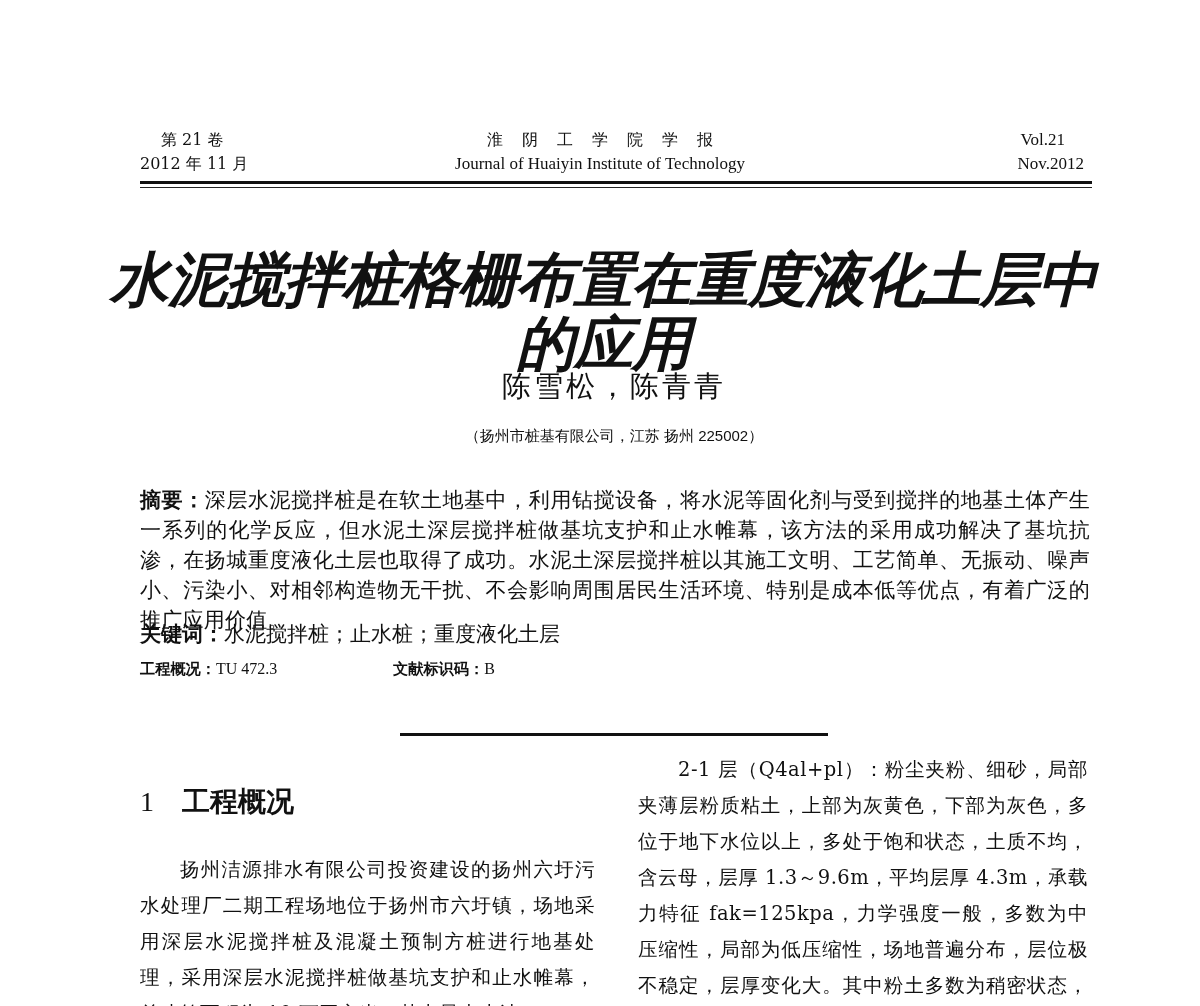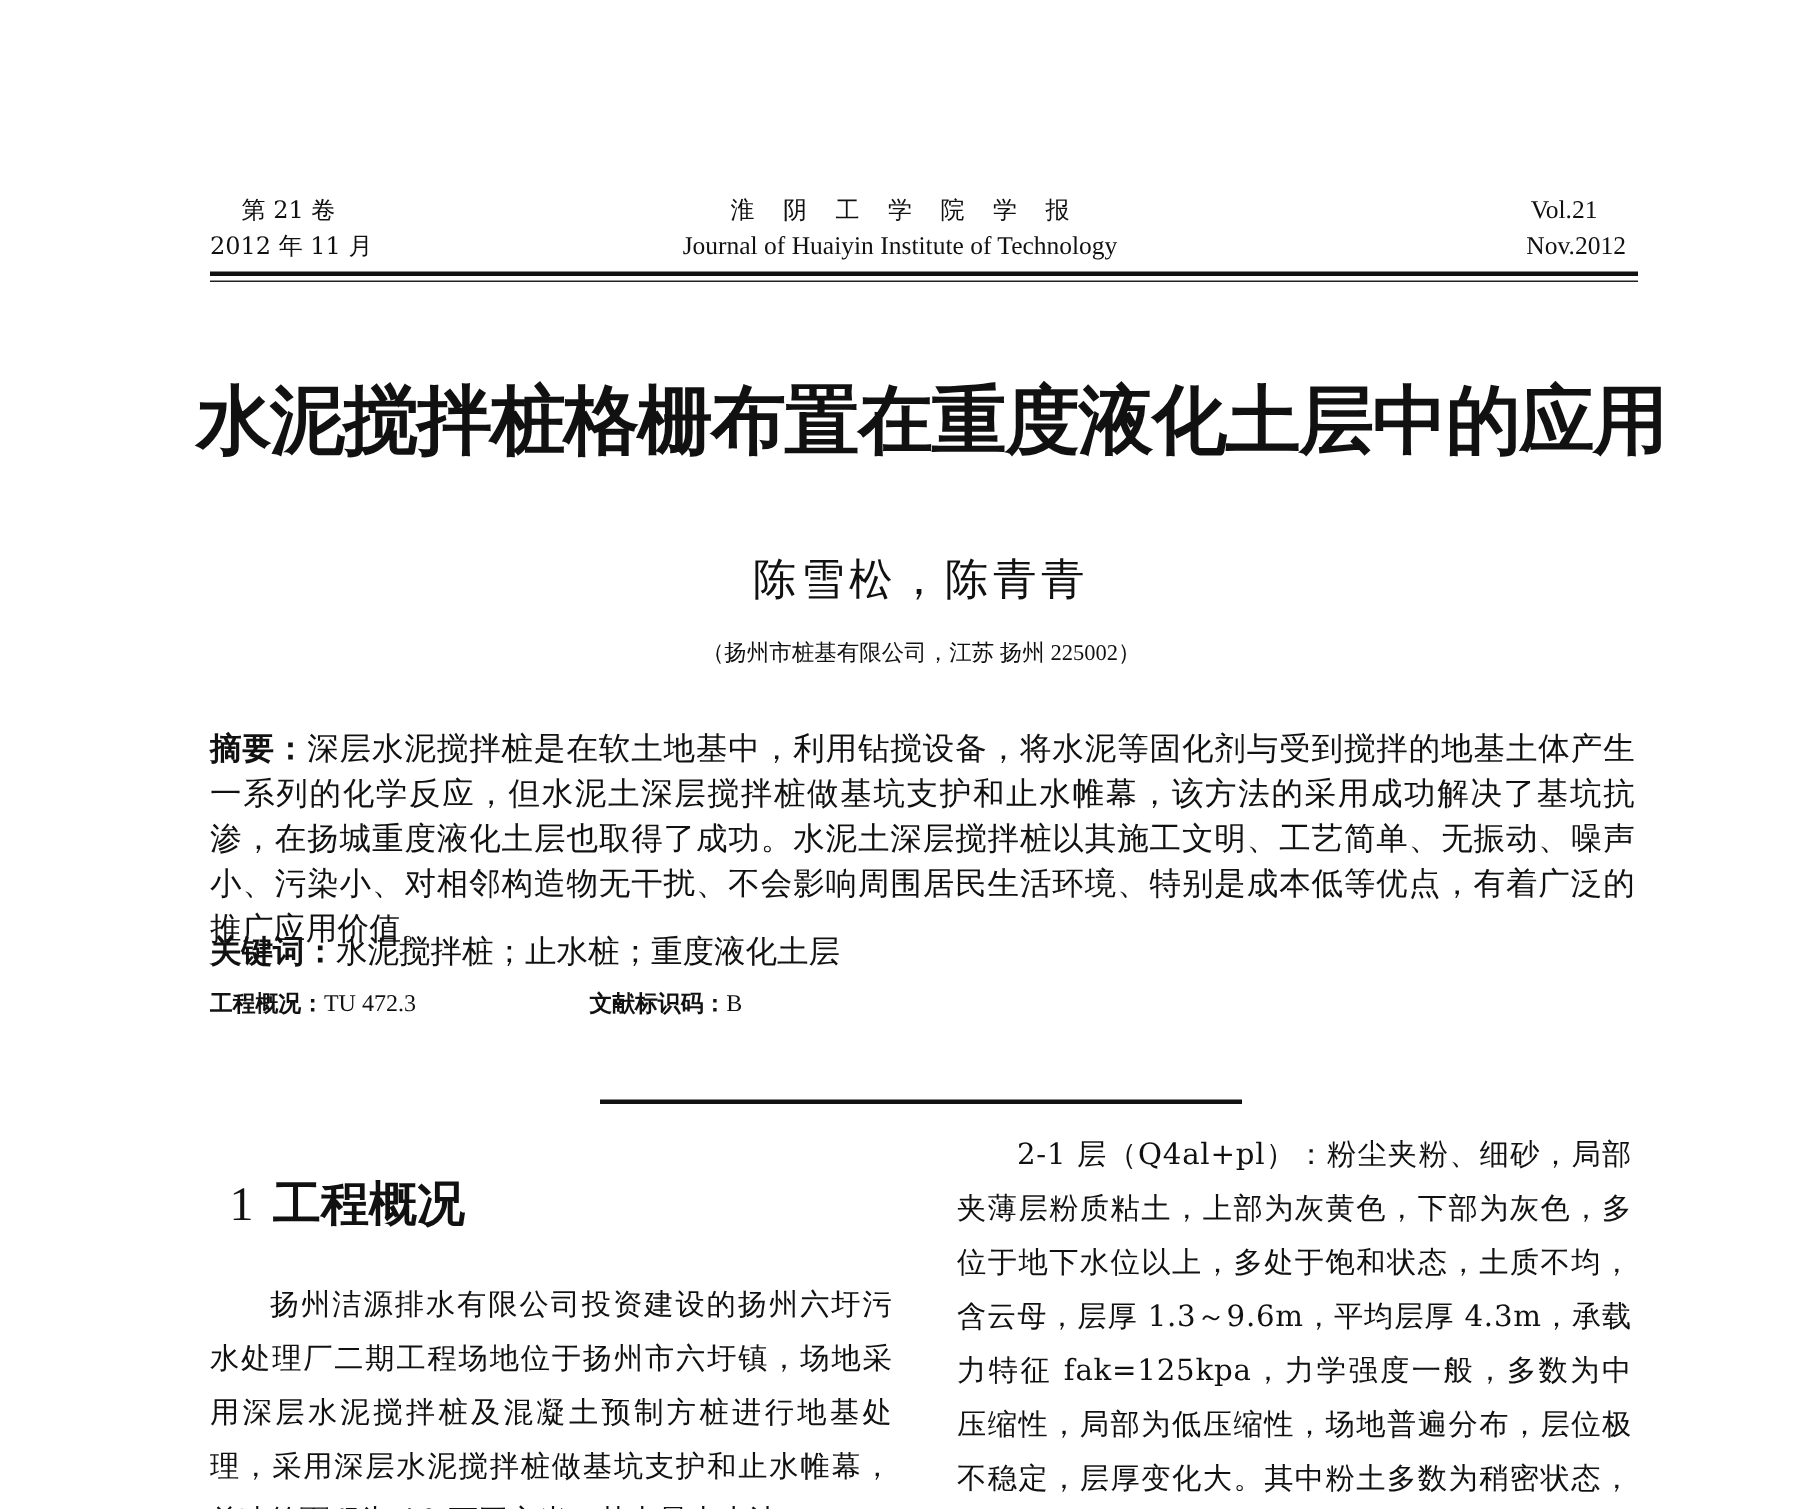--- a/index.html
+++ b/index.html
@@ -23,38 +23,39 @@
   .hdr-center { left: 380px; width: 440px; top: 128px; text-align: center; font-size: 16px; line-height: 24px; }
   .hdr-center .cn { letter-spacing: 19px; padding-left: 19px; }
   .hdr-center .en { font-family: "Liberation Serif", serif; font-size: 17px; }
   .hdr-right { right: 116px; top: 128px; text-align: right; font-family: "Liberation Serif", serif; font-size: 17px; line-height: 24px; }
   .hdr-right .vol { padding-right: 19px; }
   .rule-thick { left: 140px; width: 952px; top: 181px; height: 3px; background: #111; }
   .rule-thin  { left: 140px; width: 952px; top: 187px; height: 1px; background: #222; }
 
   
   .title {
-    left: 106px; width: 1030px; top: 248px;
+    left: 88px; width: 1030px; top: 248px;
     text-align: center;
     font-family: "DejaVu Sans", sans-serif;
     font-weight: bold;
-    font-size: 50px;
+    font-size: 59px;
     line-height: 64px;
     letter-spacing: -1px;
+    font-style: italic;
   }
   .authors {
     left: 300px; width: 628px; top: 369px;
     text-align: center;
     font-size: 29px; line-height: 34px;
     letter-spacing: 3px;
   }
   .affil {
     left: 300px; width: 628px; top: 424px;
     text-align: center;
-    font-family: Liberation Serif, serif;
+    font-family: Liberation Sans, sans-serif;
     font-size: 15px; line-height: 24px;
   }
 
   
   .abstract {
     left: 140px; width: 950px; top: 485px;
     font-family: Liberation Sans, sans-serif;
     font-size: 21px;
     line-height: 30px;
     text-align: justify;
@@ -86,23 +87,22 @@
     letter-spacing: 0.5px;
   }
   .col p { margin: 0; }
   .col-left  { left: 140px; width: 455px; top: 852px; }
   .col-right { left: 638px; width: 450px; top: 752px; }
   .indent { text-indent: 40px; }
 
   .section-h {
     left: 140px; top: 784px;
     font-family: "DejaVu Sans", sans-serif;
-    font-size: 32px; line-height: 36px;
+    font-size: 28px; line-height: 36px;
     font-weight: bold;
-    text-align: center;
   }
   .section-h .num { font-family: "Liberation Serif", serif; font-weight: normal; display: inline-block; width: 42px; }
 </style>
 </head>
 <body>
 
 <div class="abs hdr-left">
   <div class="vol">第 21 卷</div>
   <div>2012 年 11 月</div>
 </div>

